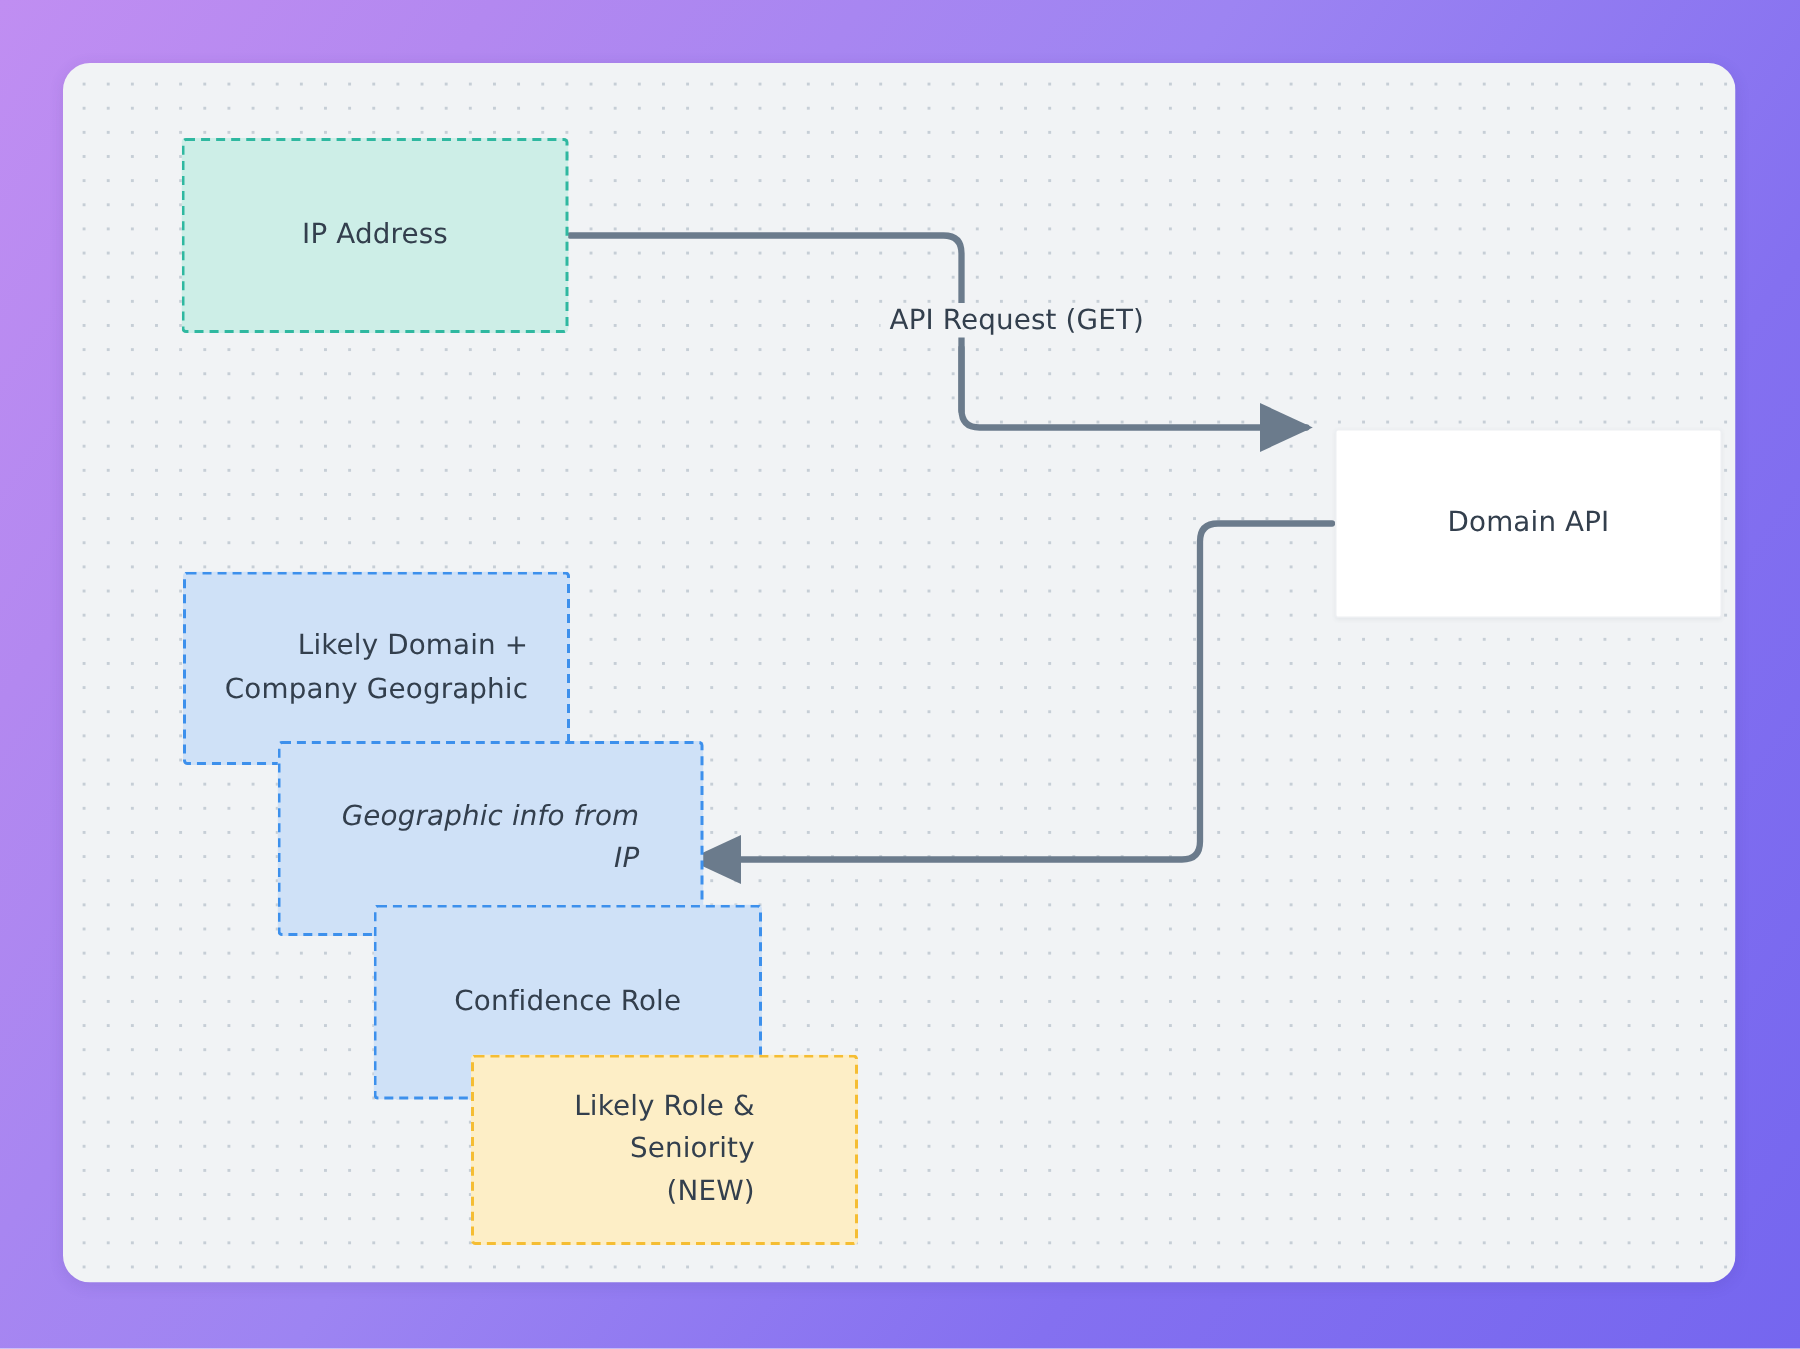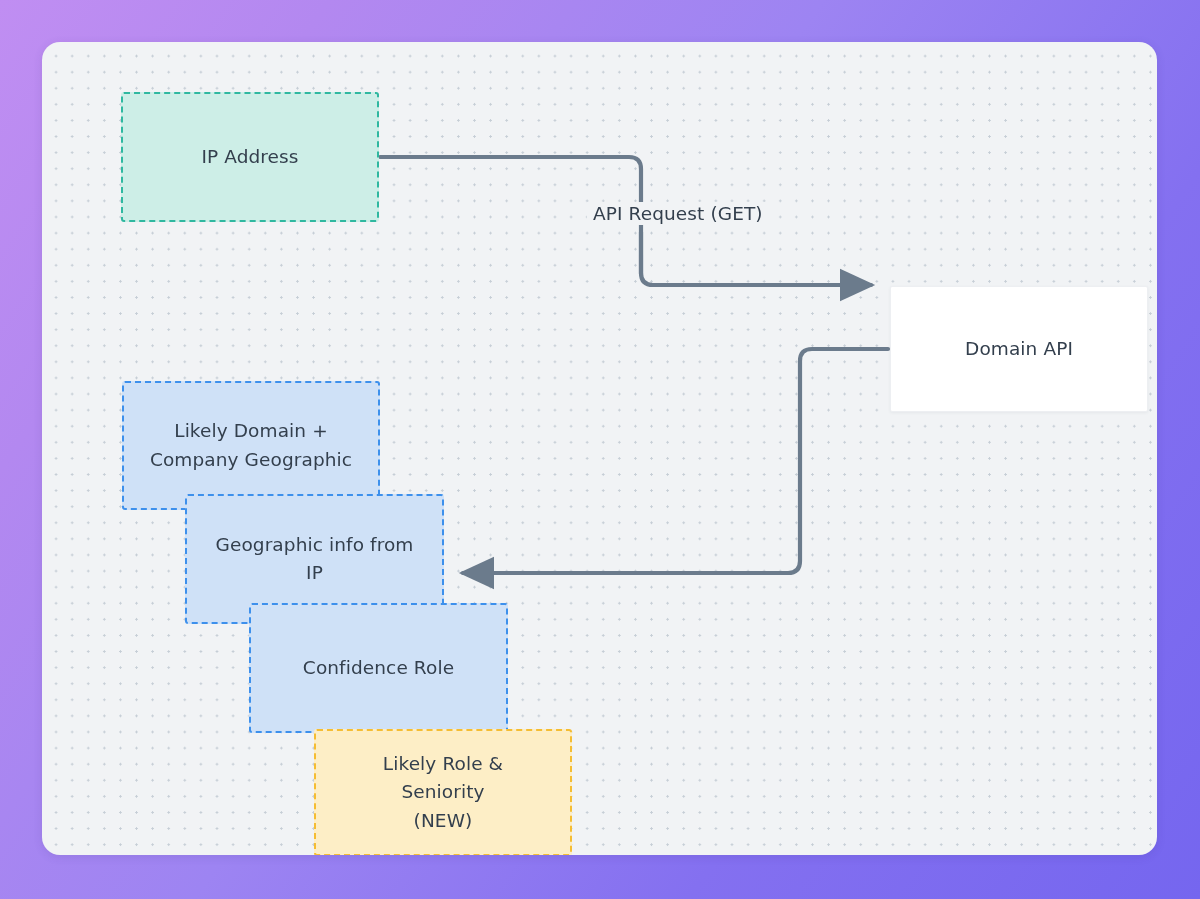--- a/index.html
+++ b/index.html
@@ -47,21 +47,21 @@
     pointer-events: none;
   }
 
   
   .node {
     position: absolute;
     box-sizing: border-box;
     display: flex;
     align-items: center;
     justify-content: center;
-    text-align: center;
+    text-align: right;
     color: #333f4d;
     font-size: 18.5px;
     line-height: 1.52;
     letter-spacing: 0.1px;
     padding: 6px 12px;
   }
 
   .node-label {
     display: block;
     white-space: pre-line;
@@ -76,35 +76,34 @@
   .node.blue {
     background: #cfe1f7;
     border: 2.5px dashed #3d90ec;
     border-radius: 3px;
   }
 
   .node.amber {
     background: #fdeec6;
     border: 2.5px dashed #f5bd33;
     border-radius: 3px;
-    margin-top: 26px;
   }
 
   .node.plain {
     background: #ffffff;
     border: 1px solid #edeff2;
     border-radius: 2px;
     box-shadow: 0 1px 3px rgba(70, 80, 100, 0.07);
   }
 
   
   #node-ip-address        { left: 79px;  top: 50px;  width: 258px; height: 130px; }
   #node-reveal-api        { left: 848px; top: 244px; width: 258px; height: 126px; }
   #node-likely-domain     { left: 80px;  top: 339px; width: 258px; height: 129px; }
-  #node-geographic-info   { left: 143px; top: 452px; width: 259px; height: 130px; }
+  #node-geographic-info   { left: 143px; top: 452px; width: 284px; height: 130px; font-style: italic; }
   #node-confidence-score  { left: 207px; top: 561px; width: 259px; height: 130px; }
   #node-likely-role       { left: 272px; top: 661px; width: 258px; height: 127px; }
 
   
   #node-likely-domain    { z-index: 3; }
   #node-geographic-info  { z-index: 4; }
   #node-confidence-score { z-index: 5; }
   #node-likely-role      { z-index: 6; }
   #node-ip-address       { z-index: 3; }
   #node-reveal-api       { z-index: 3; }

